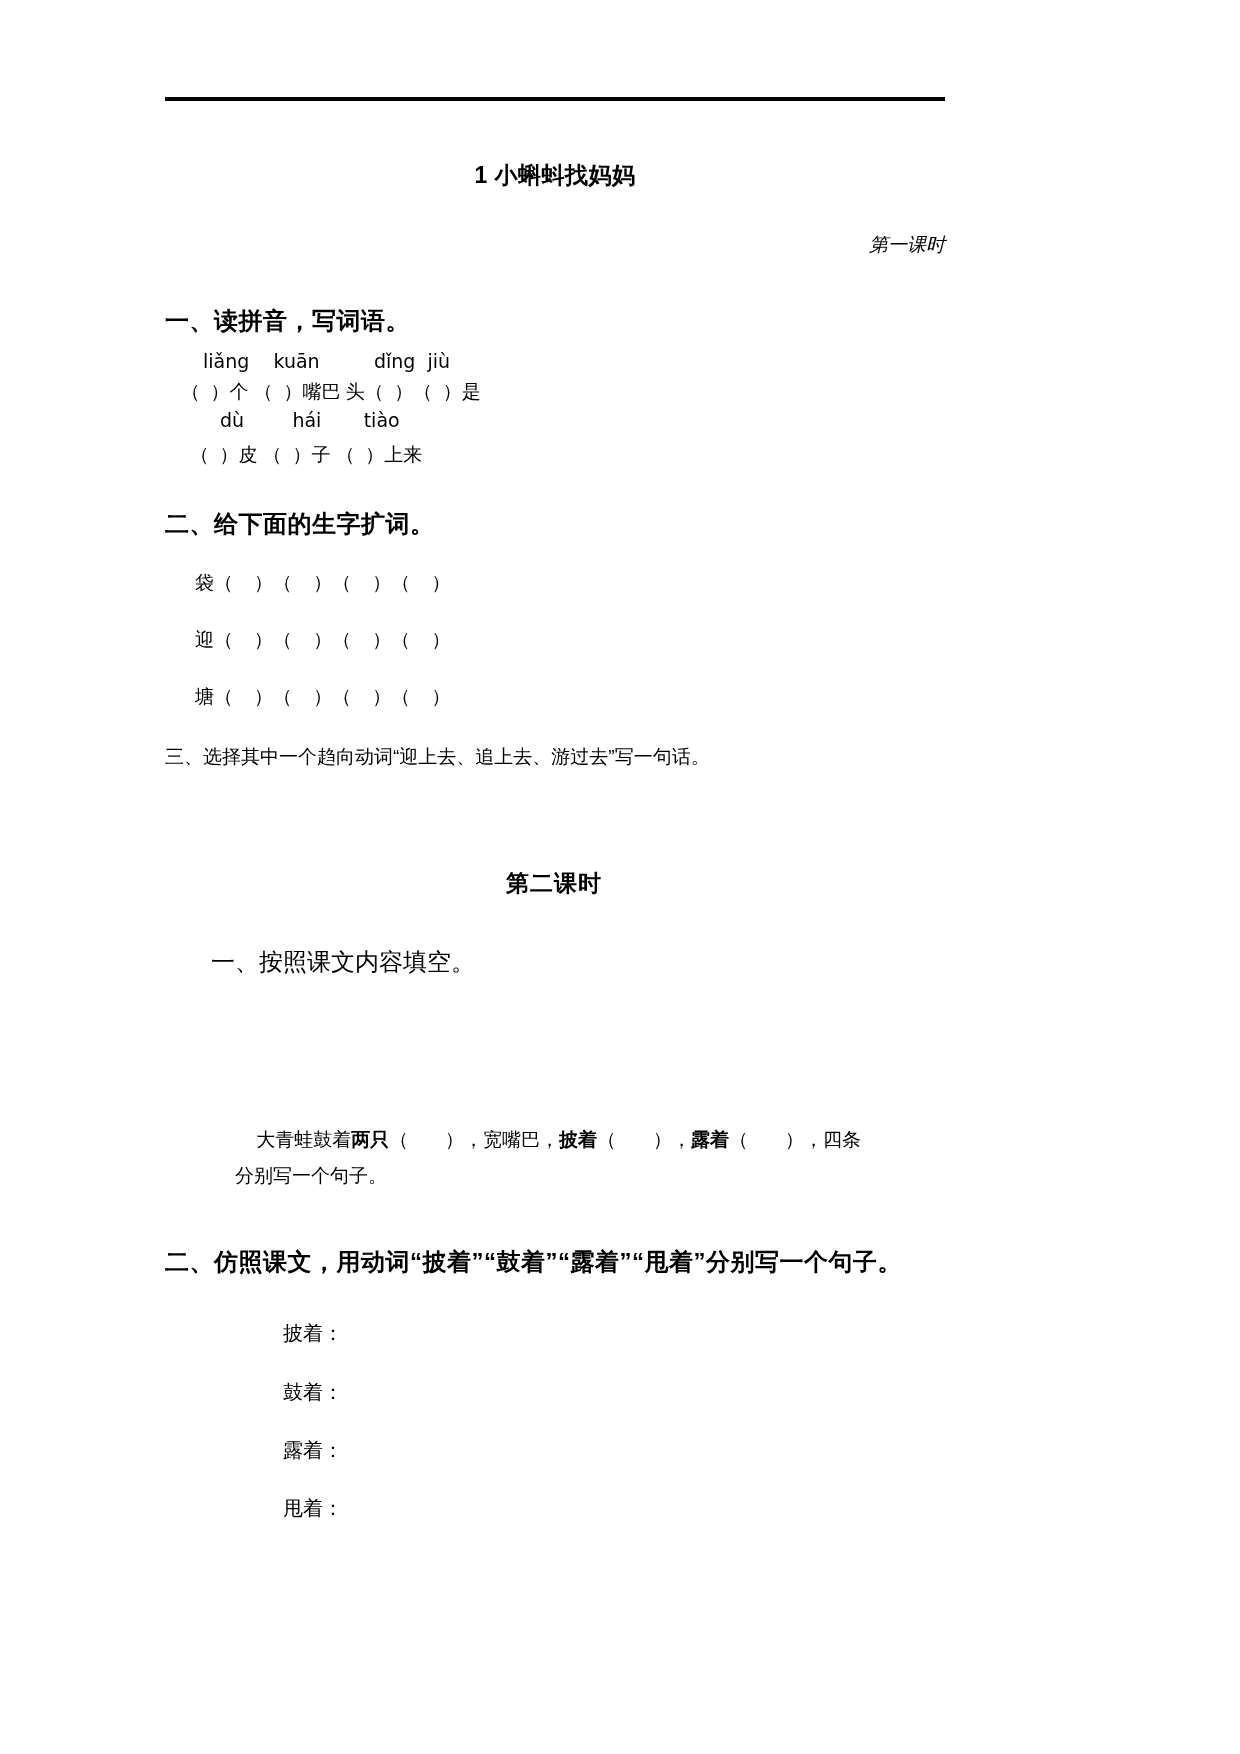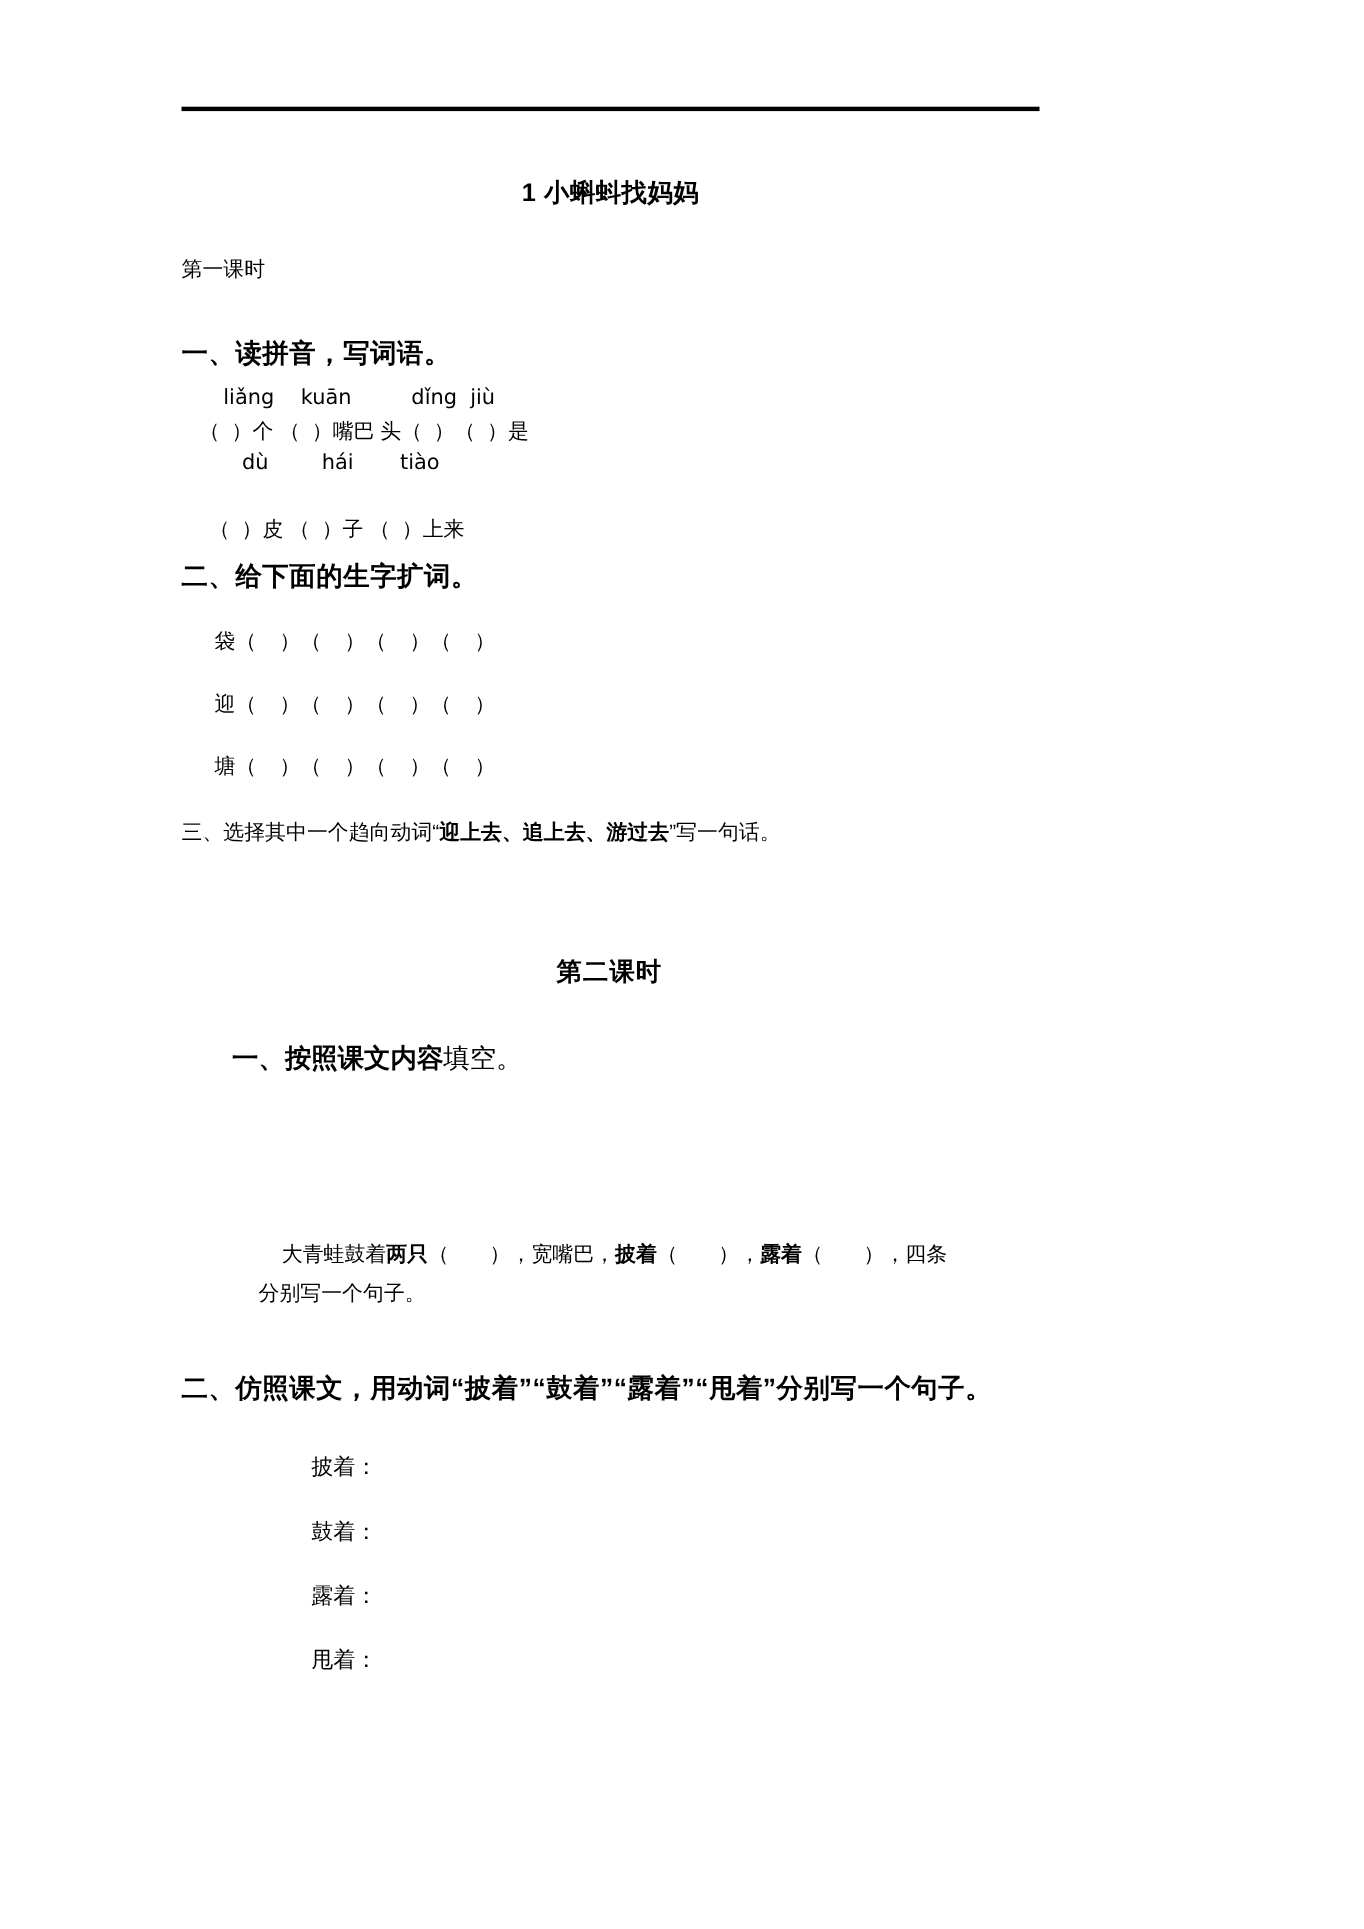--- a/index.html
+++ b/index.html
@@ -38,27 +38,28 @@
     font-weight: bold;
     letter-spacing: 0.5px;
     margin: 0;
     padding: 0;
     position: absolute;
     left: 165px;
     top: 160px;
     width: 780px;
   }
   .lesson-label {
-    text-align: left;
+    text-align: right;
     font-size: 19px;
     font-weight: normal;
     position: absolute;
     left: 165px;
     top: 232px;
     width: 780px;
+    font-style: italic;
   }
   .lesson-label-2 {
     text-align: center;
     font-size: 23px;
     font-weight: bold;
     position: absolute;
     left: 164px;
     top: 868px;
     width: 780px;
     letter-spacing: 1px;
@@ -71,21 +72,21 @@
     white-space: nowrap;
     letter-spacing: 0.5px;
   }
   .q-head-normal {
     position: absolute;
     font-size: 19px;
     font-weight: normal;
     white-space: nowrap;
   }
   .q-head-normal b {
-    font-weight: bold;
+    font-weight: normal;
   }
 
   .pinyin-row {
     position: absolute;
     font-size: 19px;
     white-space: pre;
     font-family: "DejaVu Sans", "Liberation Sans", sans-serif;
   }
   .han-row {
     position: absolute;
@@ -122,21 +123,21 @@
   <div class="lesson-label">第一课时</div>
 
   <div class="q-head" style="left:165px; top:305px;">一、读拼音，写词语。</div>
 
   <div class="pinyin-row" style="left:203px; top:350px;">liǎng    kuān         dǐng  jiù</div>
 
   <div class="han-row" style="left:181px; top:379px;">（  ）个 （  ）嘴巴 头（  ）（  ）是</div>
 
   <div class="pinyin-row" style="left:220px; top:409px;">dù        hái       tiào</div>
 
-  <div class="han-row" style="left:190px; top:468px;">（  ）皮 （  ）子 （  ）上来</div>
+  <div class="han-row" style="left:190px; top:442px;">（  ）皮 （  ）子 （  ）上来</div>
 
   <div class="q-head" style="left:165px; top:508px;">二、给下面的生字扩词。</div>
 
   <div class="exp-row" style="left:195px; top:570px;">袋（    ）（    ）（    ）（    ）</div>
 
   <div class="exp-row" style="left:195px; top:627px;">迎（    ）（    ）（    ）（    ）</div>
 
   <div class="exp-row" style="left:195px; top:684px;">塘（    ）（    ）（    ）（    ）</div>
 
   <div class="q-head-normal" style="left:165px; top:744px;">

